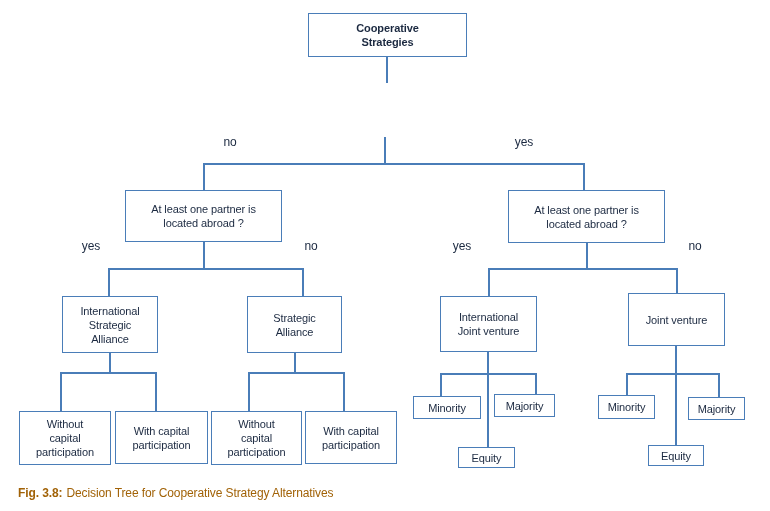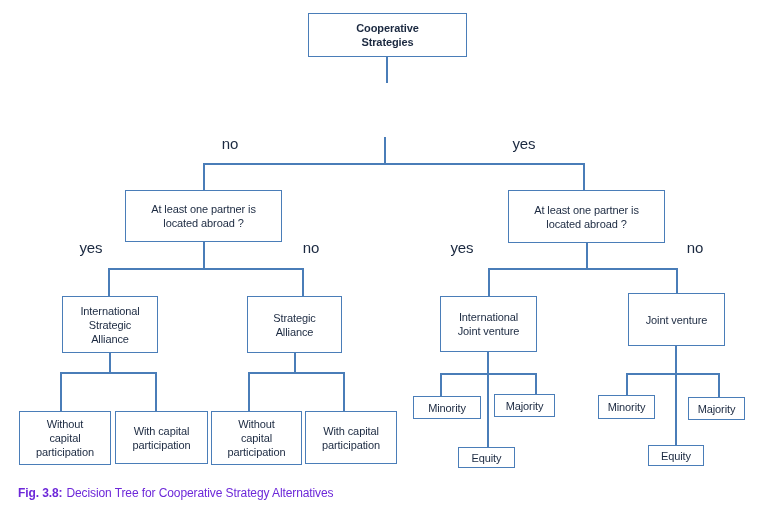--- a/index.html
+++ b/index.html
@@ -27,34 +27,34 @@
     display:flex;
     align-items:center;
     justify-content:center;
     text-align:center;
     white-space:pre-line;
   }
   .box.bold{font-weight:700;}
   .edge-label{
     position:absolute;
     color:var(--ink);
-    font-size:15px;
+    font-size:12px;
     letter-spacing:-0.1px;
     text-align:center;
   }
   .cline{
     position:absolute;
     background:var(--line);
   }
   .caption{
     position:absolute;
     left:18px;
     top:486px;
     font-size:12px;
-    color:#6d28d9;
+    color:#a16207;
     letter-spacing:-0.1px;
   }
   .caption .prefix{font-weight:700;margin-right:4px;}
 </style>
 </head>
 <body>
 
 <div id="canvas">
 
   <div class="cline" style="left:386px;top:57px;width:1.5px;height:26px;"></div>

